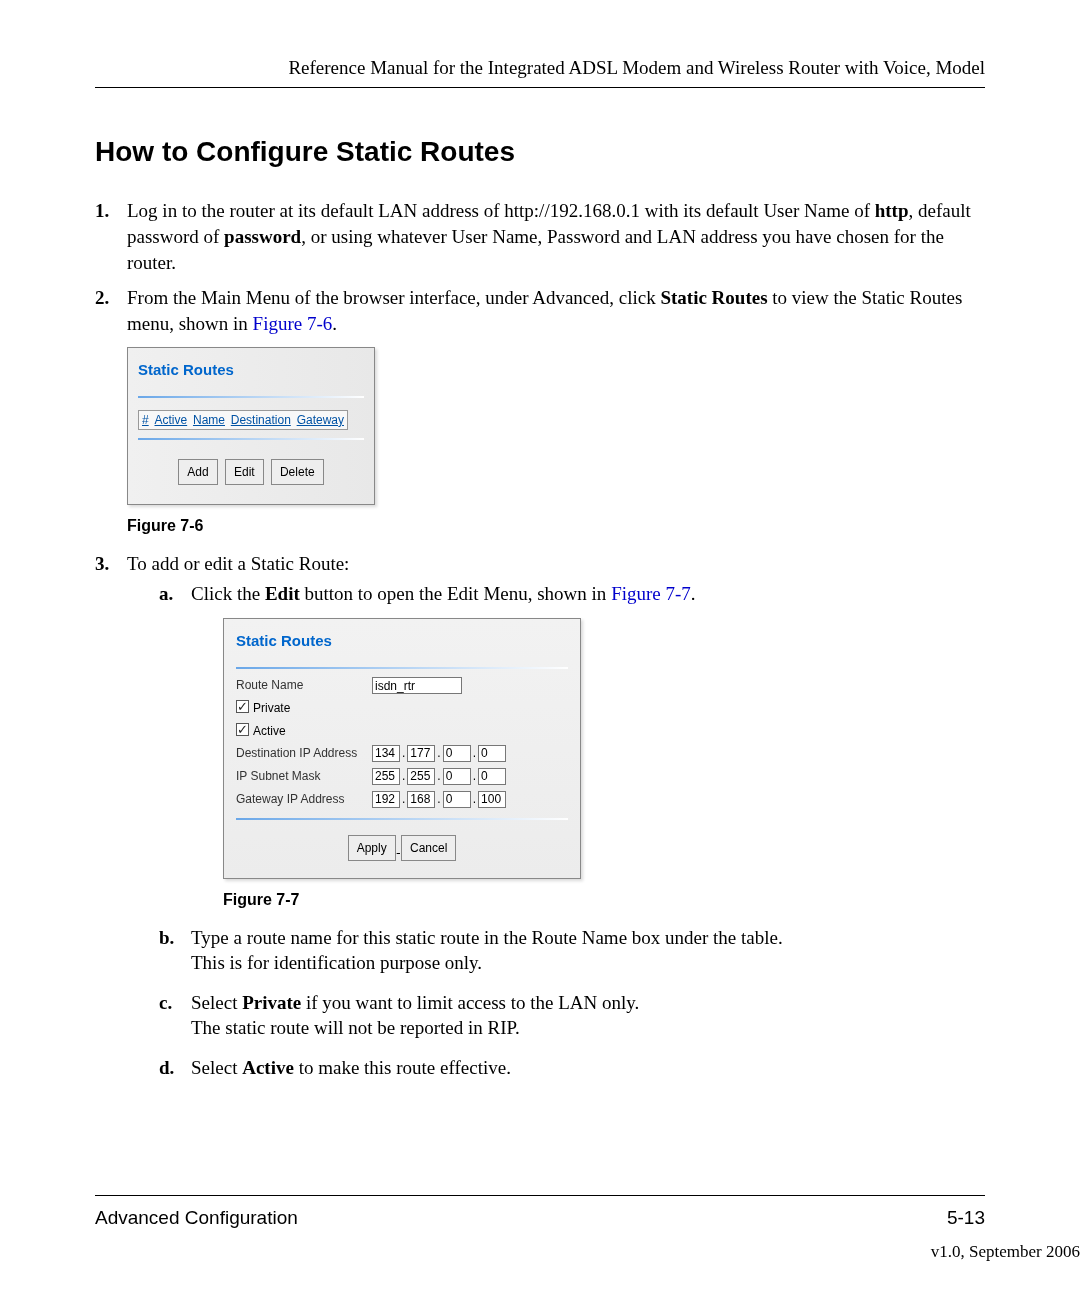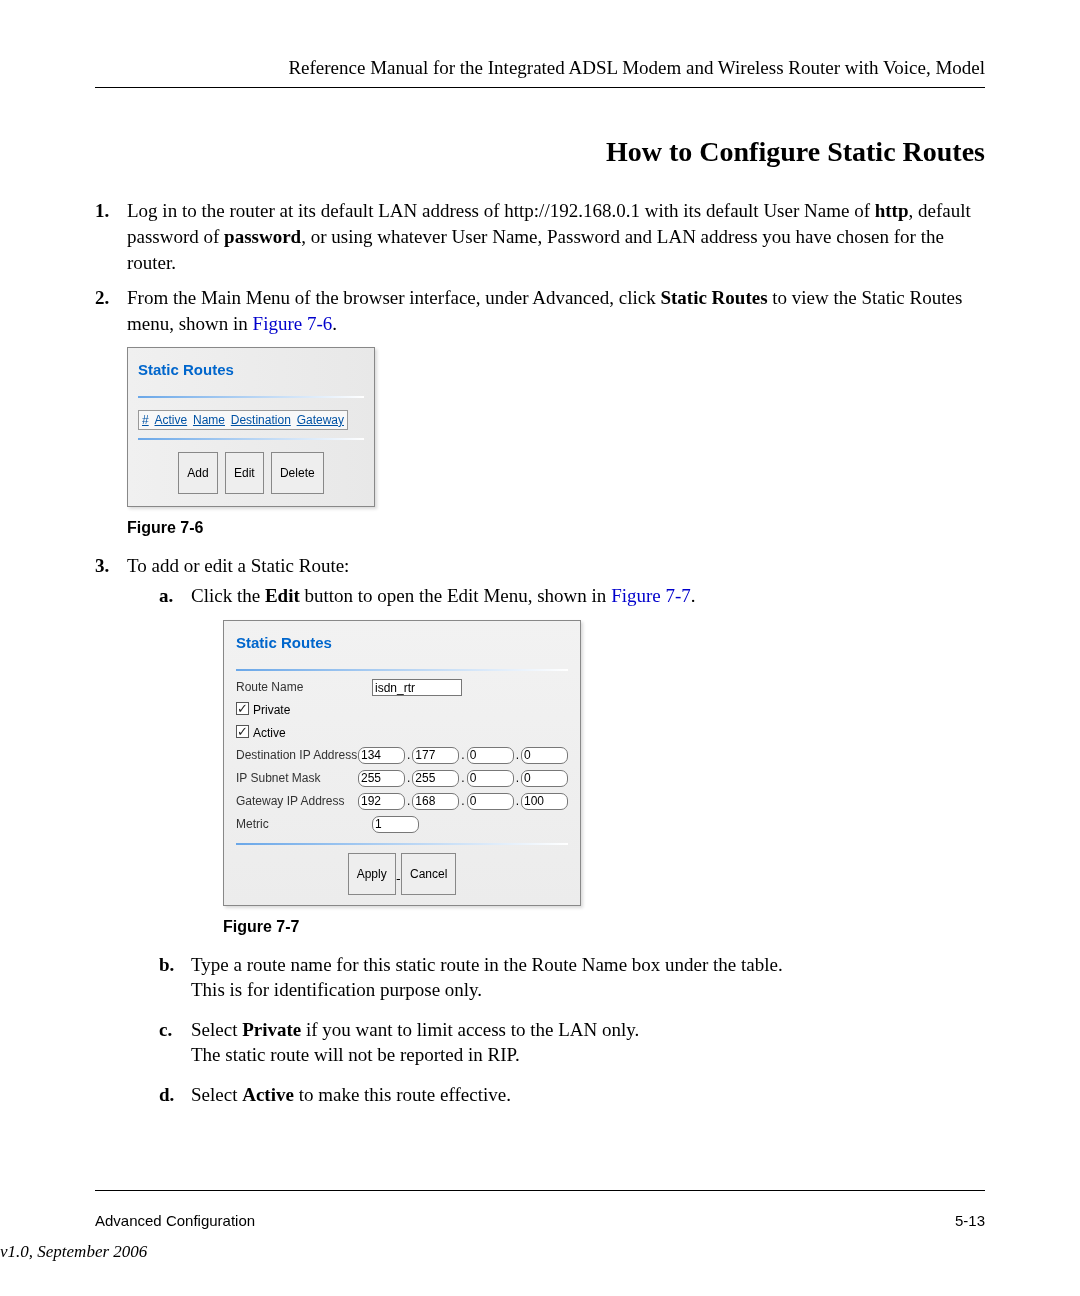--- a/index.html
+++ b/index.html
@@ -15,25 +15,24 @@
       position: relative;
     }
     .header-line {
       text-align: right;
       font-size: 19px;
       border-bottom: 1.5px solid #000;
       padding-bottom: 6px;
       margin-bottom: 45px;
     }
     h2.section-title {
-      font-family: Liberation Serif, serif;
+      font-family: Liberation Sans, sans-serif;
       font-size: 28px;
       font-weight: bold;
       margin-bottom: 28px;
-      text-align: right;
     }
     ol.main-list {
       list-style: none;
       padding-left: 0;
     }
     ol.main-list > li {
       position: relative;
       padding-left: 32px;
       margin-bottom: 10px;
     }
@@ -97,22 +96,22 @@
       width: 210px;
       justify-content: space-between;
       margin-bottom: 8px;
     }
     .shot1-buttons { text-align: center; margin-top: 6px; }
     .winbtn {
       font-family: Arial, Helvetica, sans-serif;
       font-size: 12px;
       background: #eee;
       border: 1px solid #888;
-      padding: 12px 8px;
-      margin: 0 1px;
+      padding: 4px 8px;
+      margin: 7px 1px;
       display: inline-block;
       cursor: default;
     }
     
     .shot2 {
       width: 358px;
       border: 1px solid #888;
       background: linear-gradient(to bottom, #f2f2f2, #ececec);
       padding: 12px 12px 10px 12px;
       font-family: Arial, Helvetica, sans-serif;
@@ -124,21 +123,21 @@
     .shot2 .row { display:flex; align-items:flex-start; margin-bottom:6px;}
     .shot2 .lbl { width:136px; color:#333; }
     .winput {
       font-family: Liberation Sans, sans-serif;
       font-size: 12px;
       border: 1px solid #777;
       background: #fff;
       padding: 0 2px;
       height: 17px;
     }
-    .winput.sm { width: 47px; border-radius: 7px; }
+    .winput.sm { width: 28px; }
     .winput.md { width: 90px; }
     .dot { margin: 0 2px; font-size: 12px;}
     .ckbox {
       display:inline-block;
       width:13px; height:13px;
       border:1px solid #555;
       background:#fff;
       margin-right:4px;
       position:relative;
       vertical-align:middle;
@@ -155,32 +154,31 @@
       background: linear-gradient(to right,#6aa7e8,#fff);
       margin: 10px 0 8px 0;
     }
     .shot2-buttons { text-align:center;text-decoration:underline; }
     
     .footer-line {
       position: absolute;
       left: 95px; right: 95px;
       bottom: 65px;
       font-family: Arial, Helvetica, sans-serif;
-      font-size: 15px;
+      font-size: 19px;
       border-top: 1.5px solid #000;
-      padding-top: 20px;
+      padding-top: 9px;
       display:flex;
       justify-content: space-between;
     }
     .footer-version {
       position:absolute;
       left:0; right:0;
       bottom:32px;
-      text-align:left;
-      font-style: italic;
+      text-align:right;
       font-size: 17px;
     }
   </style>
 </head>
 <body>
 
 <div class="header-line">Reference Manual for the Integrated ADSL Modem and Wireless Router with Voice, Model</div>
 
 <h2 class="section-title">How to Configure Static Routes</h2>
 
@@ -270,24 +268,20 @@
           <div class="row">
             <span class="lbl">Gateway IP Address</span>
             <input class="winput sm" value="192" style="">
               <span class="dot">.</span>
             <input class="winput sm" value="168" style="">
               <span class="dot">.</span>
             <input class="winput sm" value="0" style="">
               <span class="dot">.</span>
             <input class="winput sm" value="100" style="">
           </div>
-          <div class="row">
-            <span class="lbl">Metric</span>
-            <input class="winput sm" value="1" style="">
-          </div>
           <div class="shot-hr2"></div>
           <div class="shot2-buttons">
             <span class="winbtn">Apply</span>
             <span class="winbtn">Cancel</span>
           </div>
         </div>
         <div class="figure-caption" style="margin-left:32px;">Figure 7-7</div>
       </li>
 
       <li>

